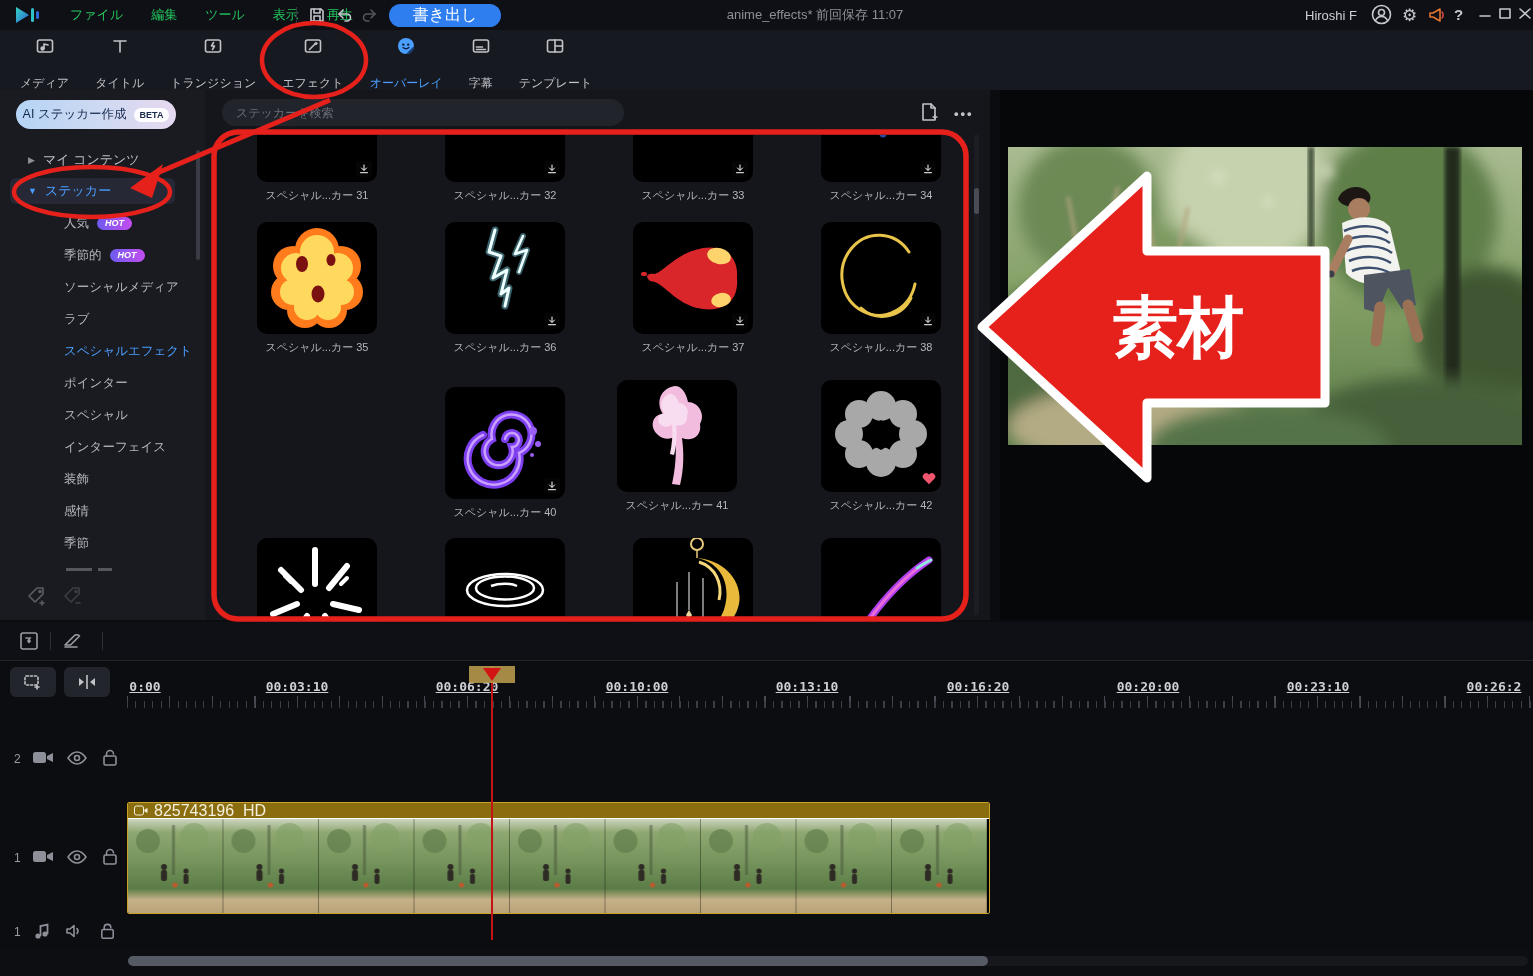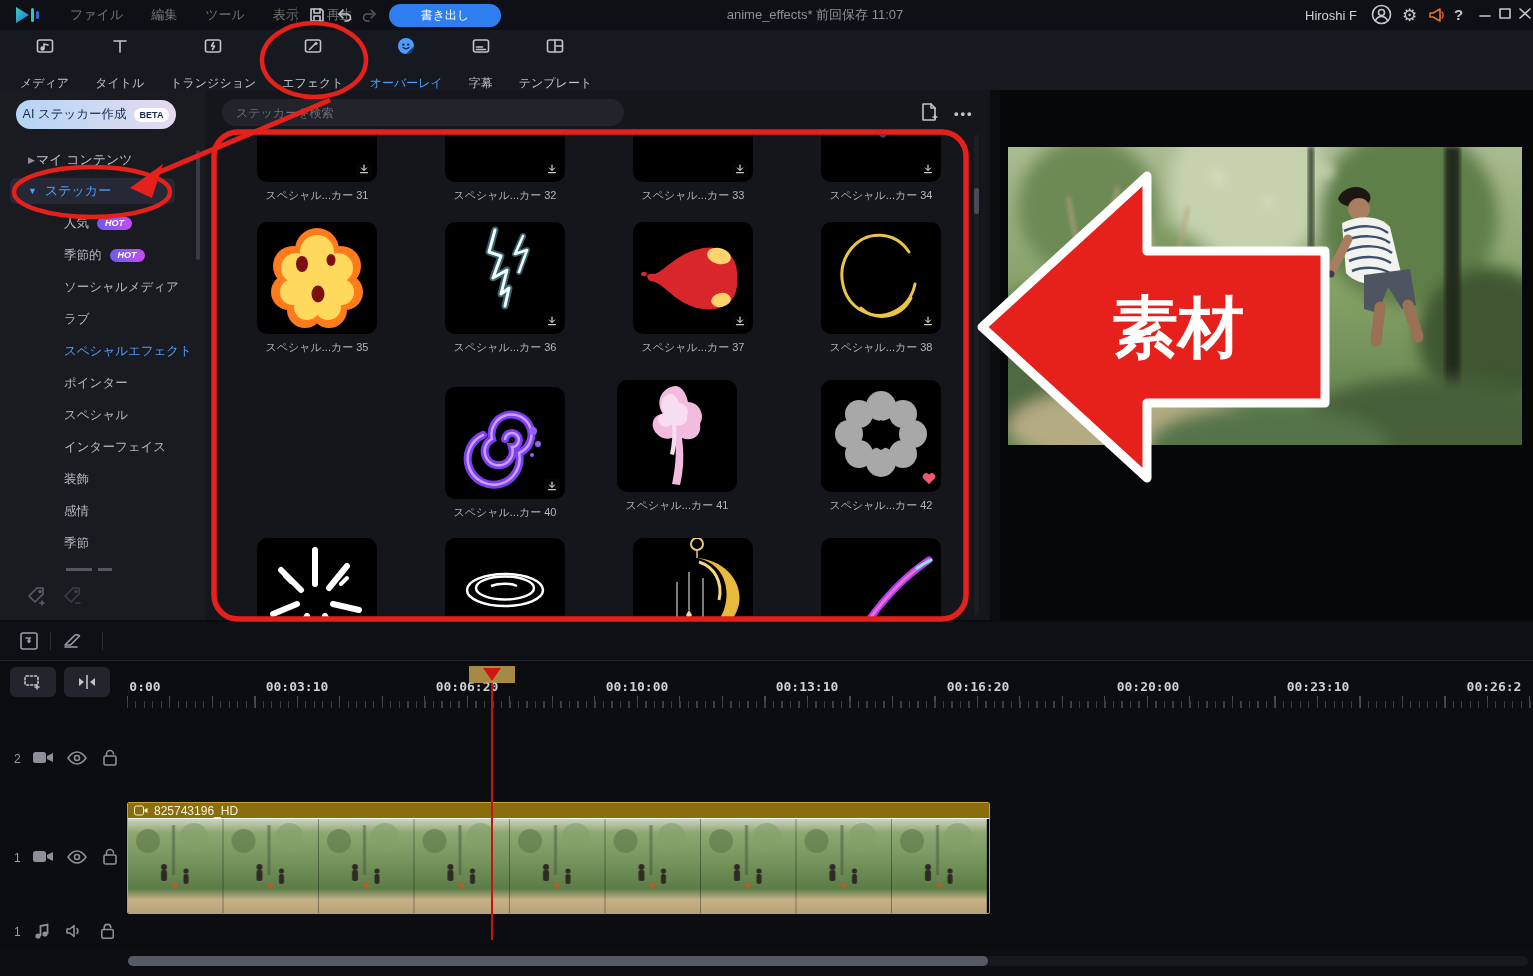--- a/index.html
+++ b/index.html
@@ -3,23 +3,23 @@
 <meta charset="utf-8">
 <style>
   html,body{margin:0;padding:0;background:#000;}
   #app{position:relative;width:1533px;height:976px;background:#0b0c10;overflow:hidden;
        font-family:"Liberation Sans","DejaVu Sans",sans-serif;color:#c6c7cd;font-size:13px;}
   .a{position:absolute;}
   .flex{display:flex;align-items:center;}
   svg.s{stroke:currentColor;fill:none;stroke-width:1.6;stroke-linecap:round;stroke-linejoin:round;}
   
   #topbar{left:0;top:0;width:1533px;height:30px;background:#0f1015;}
-  .menu-item{padding:0 14px;height:30px;display:flex;align-items:center;color:#737373;}
+  .menu-item{padding:0 14px;height:30px;display:flex;align-items:center;color:#22c55e;}
   #export-btn{left:389px;top:4px;width:112px;height:23px;border-radius:12px;background:#2e7ef0;color:#fff;
-              display:flex;align-items:center;justify-content:center;font-size:12px;}
+              display:flex;align-items:center;justify-content:center;font-size:16px;}
   #proj-title{left:640px;top:0;width:350px;height:30px;display:flex;align-items:center;justify-content:center;color:#8f9097;}
   
   #tabbar{left:0;top:30px;width:1533px;height:60px;background:#171920;}
   .tab{display:flex;flex-direction:column;align-items:center;gap:16px;padding:8px 12px 0 12px;color:#c2c3c9;text-align:right;}
   .tab.active{color:#4a9eff;}
   .tab .tlabel{font-size:12px;}
   
   #left-panel{left:0;top:90px;width:990px;height:530px;background:#17181e;overflow:hidden;}
   #sidebar{left:0;top:0;width:205px;height:530px;background:#1a1b21;}
   #ai-btn{left:16px;top:10px;width:160px;height:29px;border-radius:15px;
@@ -46,30 +46,30 @@
   #video-frame{left:8px;top:57px;width:514px;height:298px;background:#223;overflow:hidden;}
   #timecode{right:16px;top:558px;color:#f2f3f5;font-family:"DejaVu Sans Mono",monospace;font-size:14px;letter-spacing:1.5px;}
   .pico{position:absolute;color:#d0d1d6;}
   #aspect-badge{border:1px solid #9a9ca6;border-radius:3px;color:#c9cad0;font-size:10px;padding:1px 4px;}
   
   #tl-head{left:0;top:622px;width:1533px;height:38px;background:#0f1015;border-bottom:1px solid #23242b;}
   #tl-bg{left:0;top:661px;width:1533px;height:287px;background:#0c0d11;}
   .tl-btn{position:absolute;top:667px;width:46px;height:30px;background:#23252d;border-radius:6px;
           display:flex;align-items:center;justify-content:center;color:#c2c3c9;}
   .rlabel{position:absolute;top:679px;width:90px;text-align:center;font-family:"DejaVu Sans Mono",monospace;
-          font-weight:bold;font-size:13px;color:#cfd0d6;}
+          font-weight:bold;font-size:13px;color:#cfd0d6;text-decoration:underline;}
   #ticks-minor{left:127px;top:701px;width:1406px;height:7px;
     background:repeating-linear-gradient(90deg,#3c3e46 0 1px,transparent 1px 8.5px);}
   #ticks-major{left:127px;top:696px;width:1406px;height:12px;
     background:repeating-linear-gradient(90deg,#4a4c55 0 1px,transparent 1px 42.5px);}
   .tk-ic{position:absolute;color:#8e9099;}
   .tk-num{position:absolute;left:14px;color:#9a9ca4;font-size:12px;}
   #clip{left:127px;top:802px;width:861px;height:110px;border:1px solid #c9a227;border-radius:2px;overflow:hidden;background:#000;}
   #clip-bar{height:15px;background:#8a6d0e;display:flex;align-items:center;gap:6px;padding-left:6px;border-bottom:1px solid #fff;}
-  #clip-bar span{color:#f5f0dc;font-size:12px;}
+  #clip-bar span{color:#f5f0dc;font-size:16px;}
   #playhead-line{left:491px;top:666px;width:2px;height:274px;background:#c41313;z-index:30;}
   #playhead-flag{left:469px;top:666px;width:46px;height:17px;background:rgba(187,156,77,.88);z-index:31;}
   #playhead-tri{left:483px;top:668px;width:0;height:0;border-left:9px solid transparent;border-right:9px solid transparent;
                border-top:13px solid #d31414;z-index:32;}
   
   #bottombar{left:0;top:948px;width:1533px;height:28px;background:#0d0e12;}
   #hscroll-track{left:128px;top:956px;width:1400px;height:10px;border-radius:5px;background:#17181d;}
   #hscroll-thumb{left:128px;top:956px;width:860px;height:10px;border-radius:5px;background:#565a64;}
   
   #annot{left:0;top:0;width:1533px;height:976px;z-index:60;pointer-events:none;}
@@ -208,21 +208,21 @@
   </div>
 
   <div class="a" id="left-panel">
     <div class="a" id="sidebar">
       <div class="a" id="ai-btn">
         <span class="ai-txt">AI ステッカー作成</span>
         <span class="beta">BETA</span>
       </div>
       <div class="side-row" style="top:57px">
         <span style="margin-left:28px;color:#8e9099;font-size:9px">▶</span>
-        <span style="margin-left:1px">マイ コンテンツ</span>
+        <span style="margin-left:8px">マイ コンテンツ</span>
       </div>
       <div class="a" style="left:10px;top:88px;width:165px;height:26px;background:#262935;border-radius:6px"></div>
       <div class="side-row" style="top:88px">
         <span style="margin-left:28px;color:#4a9eff;font-size:9px">▼</span>
         <span style="margin-left:8px;color:#4a9eff">ステッカー</span>
       </div>
       <div class="side-row" style="top:120px">
         <span class="cat-label">人気</span>
         <span class="hot">HOT</span>
       </div>

